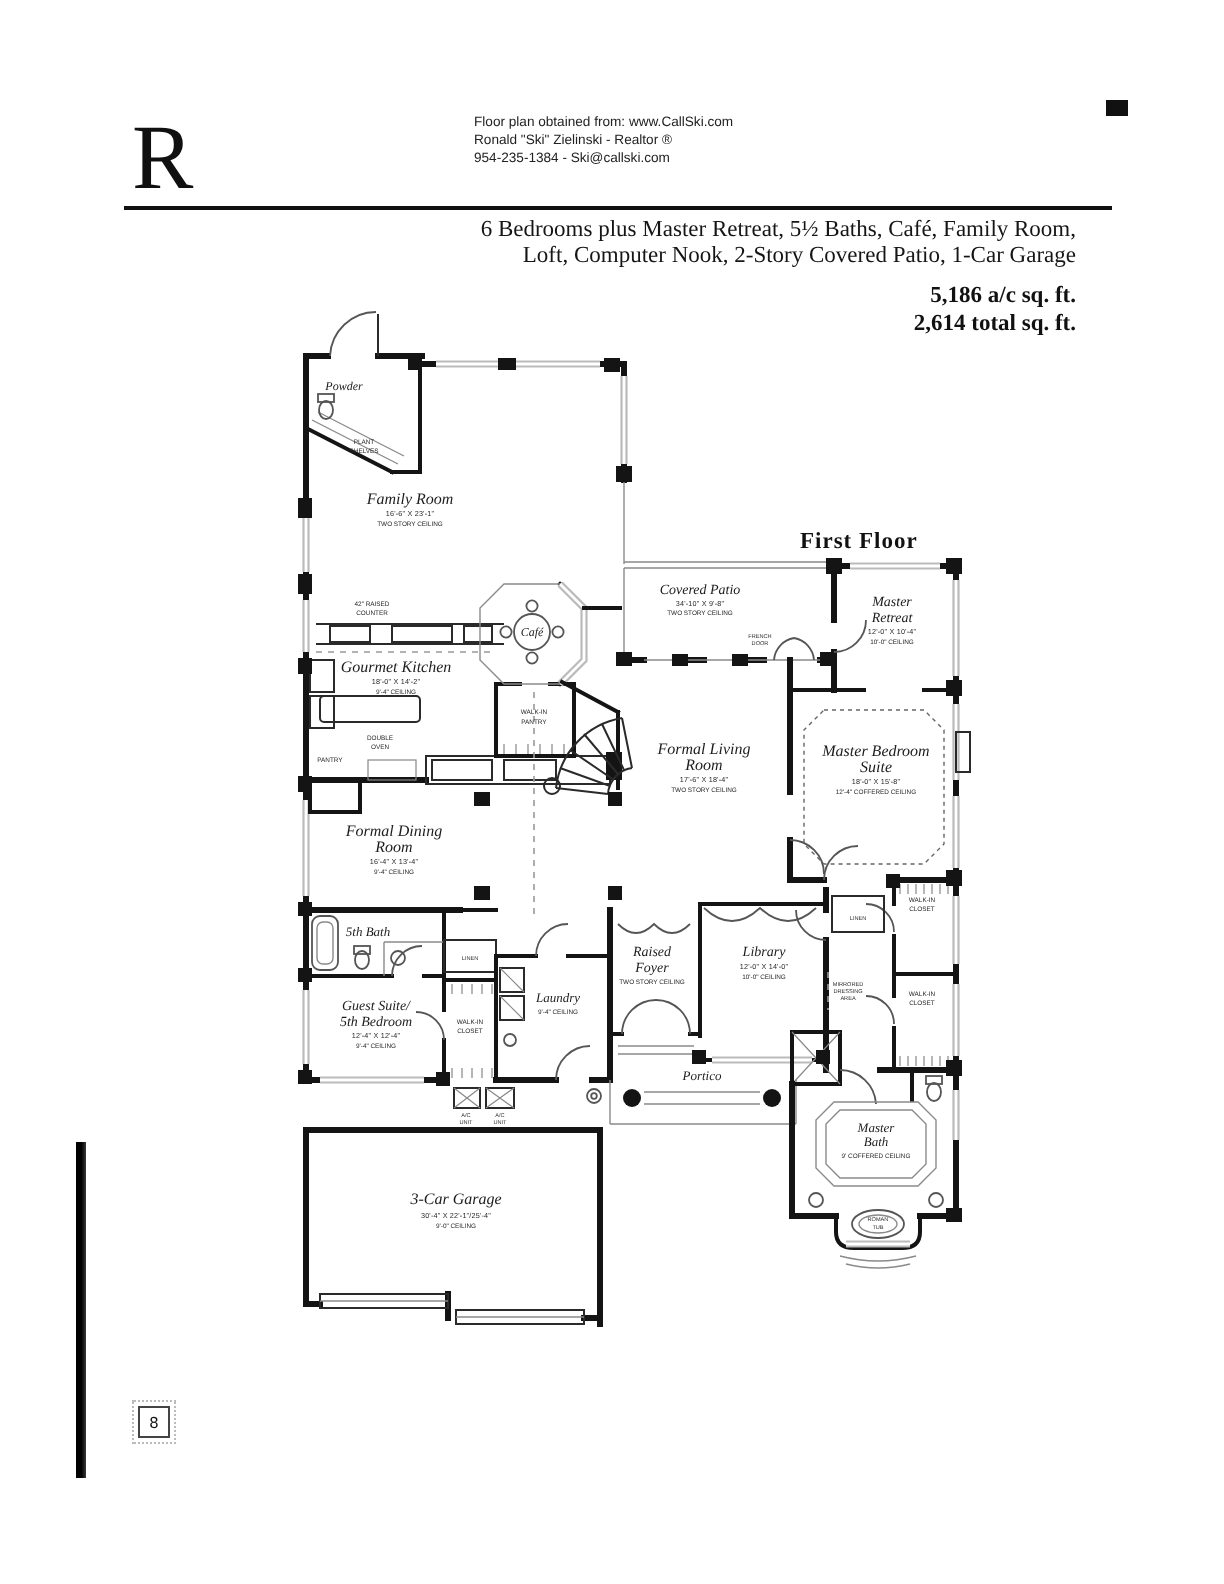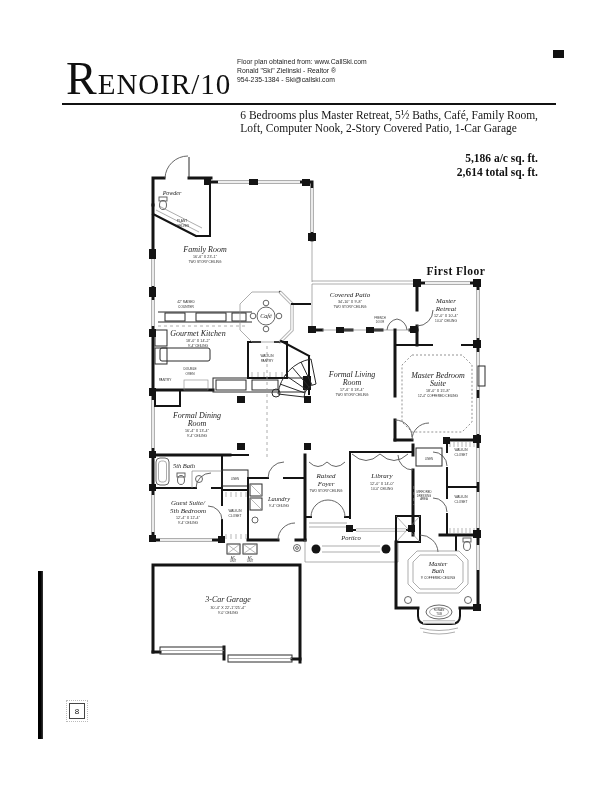--- a/index.html
+++ b/index.html
@@ -5,25 +5,25 @@
   html,body{margin:0;padding:0;background:#e8e8e8}
   .page{position:relative;width:612px;height:792px;background:#fff;overflow:hidden;
         font-family:"Liberation Serif",serif;color:#141414}
   .title{position:absolute;left:66px;top:54px;display:flex;align-items:baseline;
          letter-spacing:1px;color:#101010}
   .title .cap{font-size:46px;line-height:50px}
   .title .rest{font-size:29px}
   .source{position:absolute;left:237px;top:57px;font-family:"Liberation Sans",sans-serif;
           font-size:6.8px;line-height:1.35;color:#222}
   .rule{position:absolute;left:62px;top:103px;width:494px;height:2px;background:#111}
-  .desc{position:absolute;right:74px;top:109px;text-align:left;font-size:11.5px;
+  .desc{position:absolute;right:74px;top:109px;text-align:right;font-size:11.5px;
         line-height:1.15;color:#151515}
-  .sqft{position:absolute;right:74px;top:152px;text-align:right;font-size:11.5px;
+  .sqft{position:absolute;right:74px;top:142px;text-align:right;font-size:11.5px;
         font-weight:bold;line-height:1.18;color:#111}
-  .first-floor{position:absolute;left:416px;top:265px;width:80px;text-align:center;
+  .first-floor{position:absolute;left:400px;top:265px;width:80px;
         font-size:11.5px;font-weight:bold;letter-spacing:.5px;color:#111}
   .corner-mark{position:absolute;left:553px;top:50px;width:11px;height:8px;background:#111}
   .left-bar{position:absolute;left:38px;top:571px;width:5px;height:168px;
         background:linear-gradient(90deg,#000 55%,#3a3a3a)}
   .page-num{position:absolute;left:69px;top:703px;width:14px;height:14px;border:1px solid #444;
         outline:1px dotted #bbb;outline-offset:2px;font-size:8px;font-family:"Liberation Sans",sans-serif;
         display:flex;align-items:center;justify-content:center;color:#111;background:#fff}
   svg.plan{position:absolute;left:0;top:0}
   
   .w3{stroke:#141414;stroke-width:3;fill:none;stroke-linecap:square}
@@ -47,21 +47,20 @@
   .tiny{font:3.2px "Liberation Sans",sans-serif;fill:#2a2a2a}
   .micro{font:2.8px "Liberation Sans",sans-serif;fill:#333}
 </style>
 </head>
 <body>
 
 <div class="page">
 
   <div class="title">
     <span class="cap">R</span>
-      <span class="rest">ENOIR/10</span>
   </div>
   <div class="source">
     <div>Floor plan obtained from: www.CallSki.com</div>
     <div>Ronald "Ski" Zielinski - Realtor ®</div>
     <div>954-235-1384 - Ski@callski.com</div>
   </div>
   <div class="rule"></div>
   <div class="desc">
     <div>6 Bedrooms plus Master Retreat, 5½ Baths, Café, Family Room,</div>
     <div>Loft, Computer Nook, 2-Story Covered Patio, 1-Car Garage</div>

